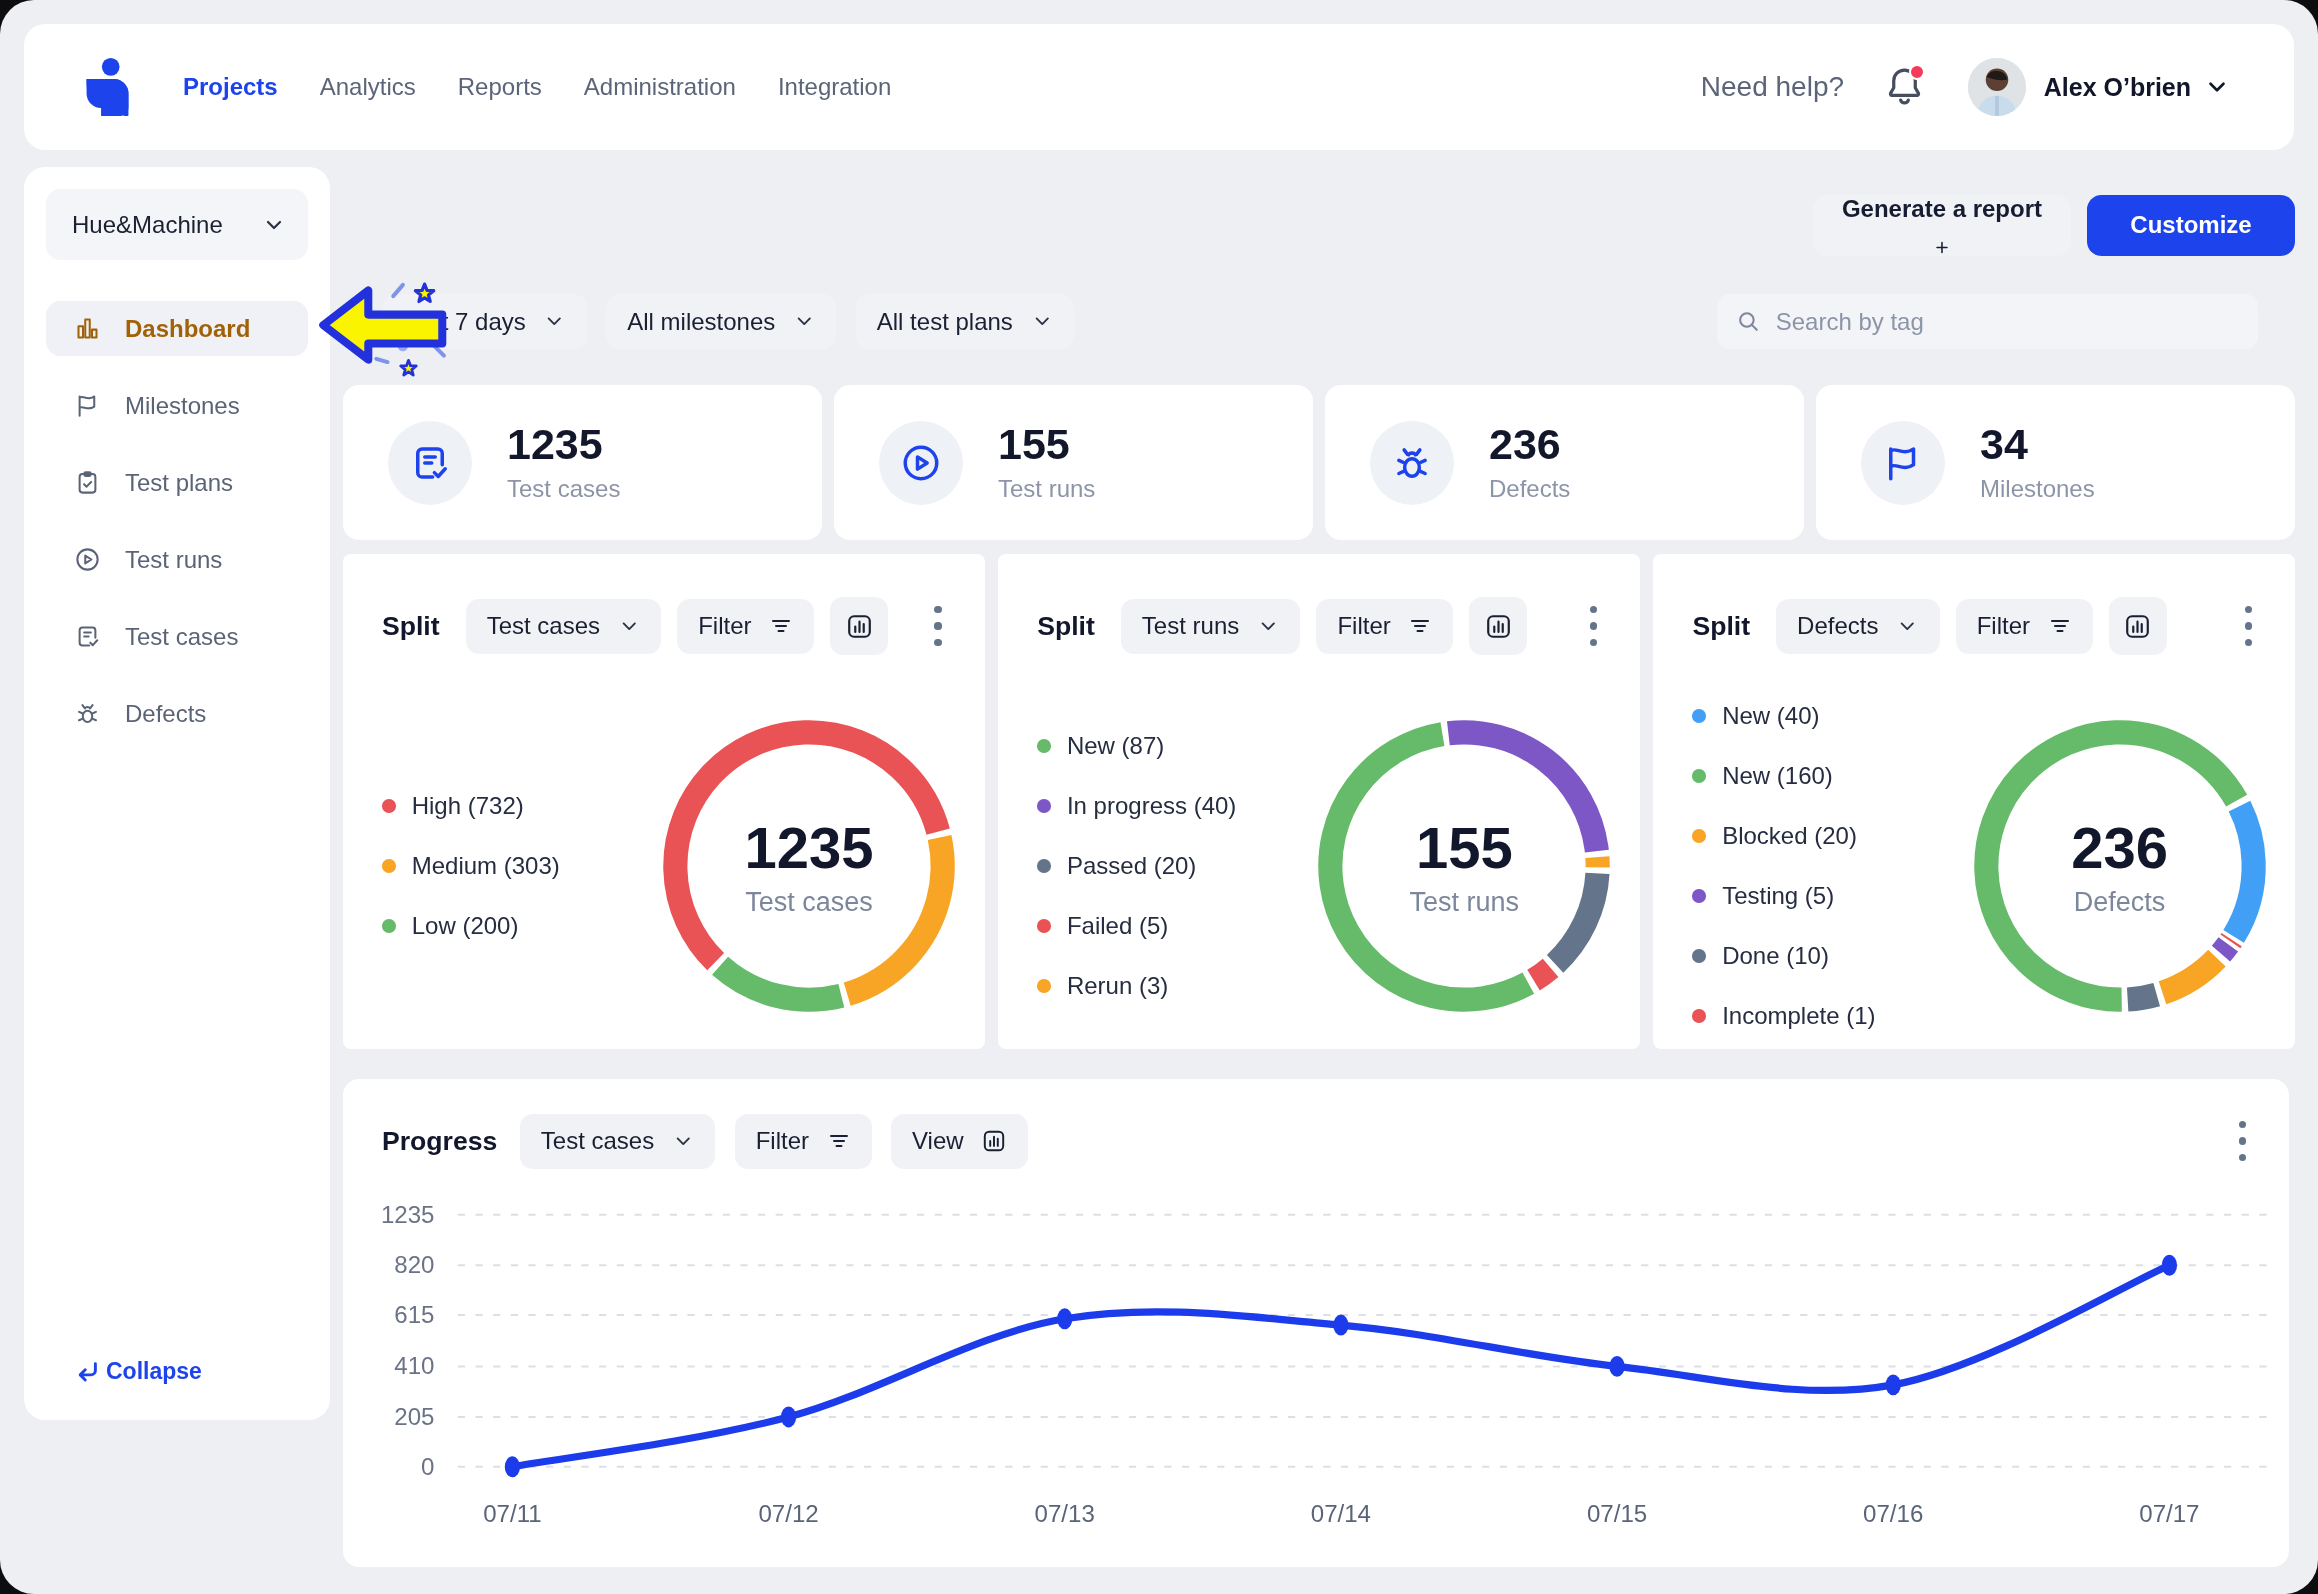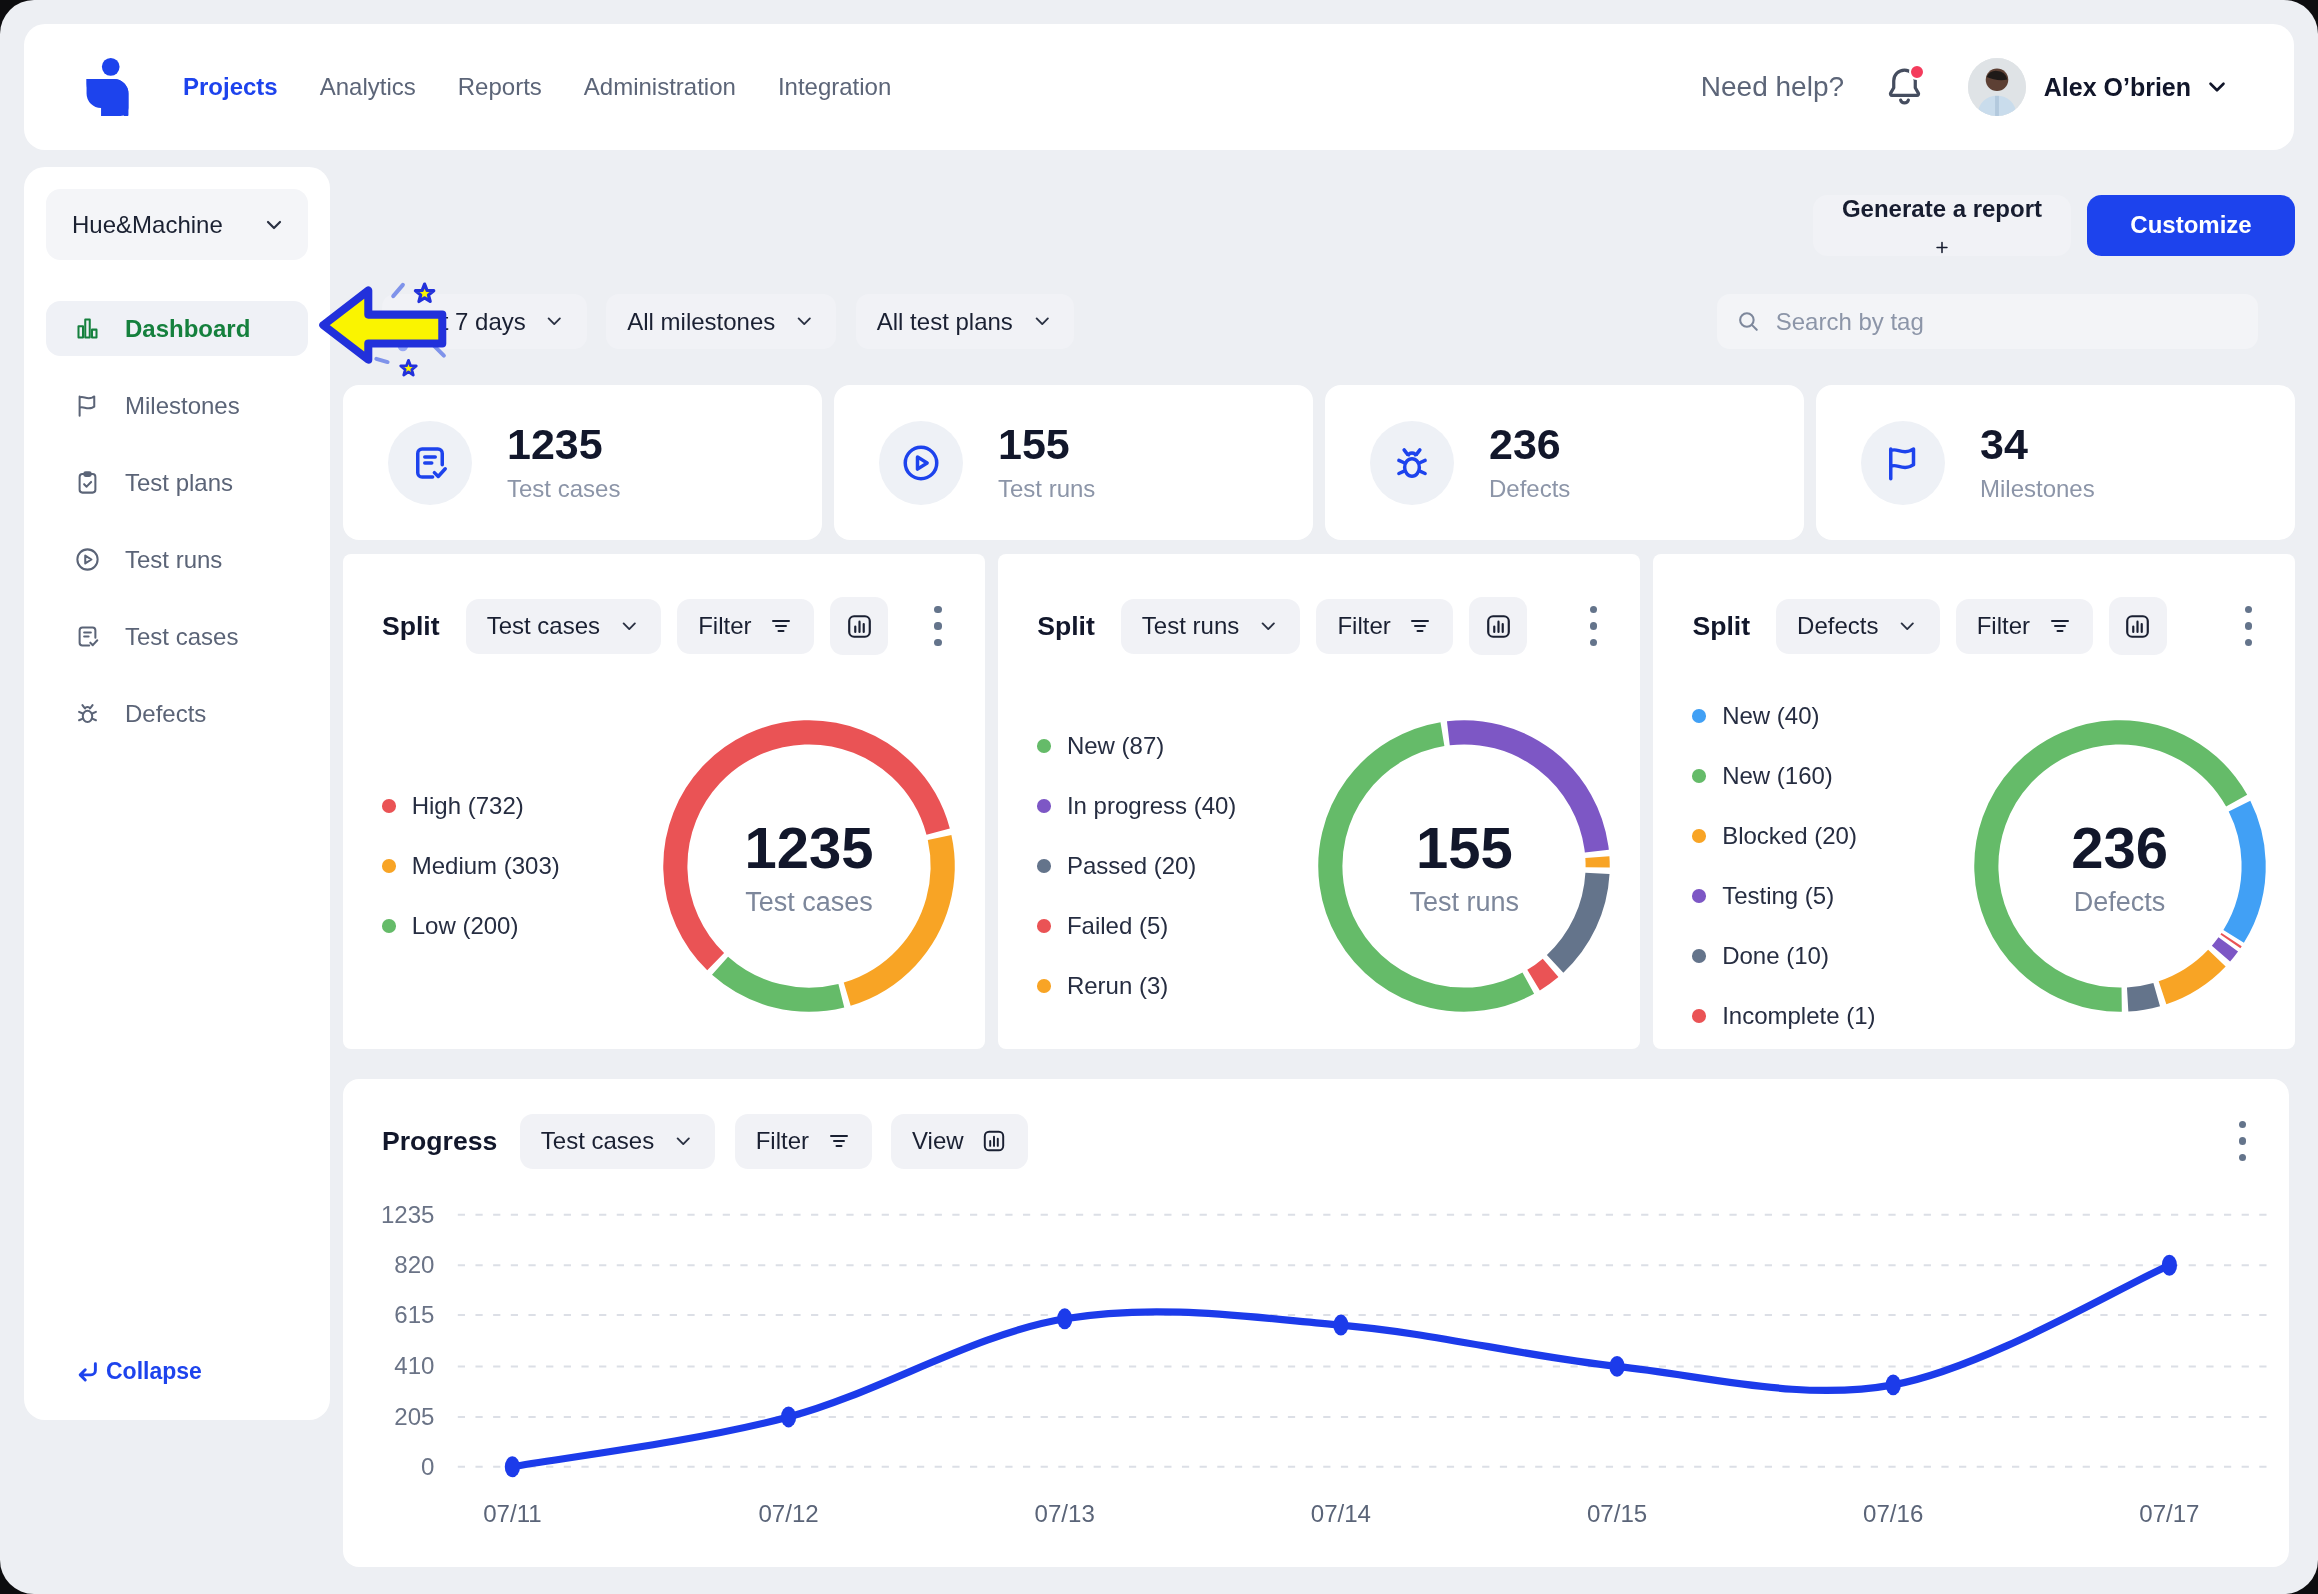--- a/index.html
+++ b/index.html
@@ -24,21 +24,21 @@
 
   
   .sidebar { position:absolute; left:24px; top:167px; width:306px; height:1253px; background:#fff;
     border-radius:21px; padding:22px; }
   .project-pill { height:71px; background:#f4f5f8; border-radius:14.5px; display:flex; align-items:center;
     padding:0 22.5px 0 26px; cursor:pointer; }
   .project-pill .pname { font-size:24px; color:#1b2132; flex:1; }
   .side-menu { margin-top:41px; list-style:none; }
   .side-item { height:55px; margin-bottom:22px; border-radius:14.5px; display:flex; align-items:center;
     padding:0 0 0 28px; color:#5b6477; cursor:pointer; }
-  .side-item.active { background:#eff1f6; color:#15803d; }
+  .side-item.active { background:#eff1f6; color:#a16207; }
   .side-item .s-icon { width:27px; height:27px; margin-right:24px; flex:0 0 auto; }
   .side-item .s-label { font-size:24px; }
   .side-item.active .s-label { font-weight:bold; }
   .collapse-btn { position:absolute; left:50px; bottom:35px; display:flex; align-items:center; gap:5px;
     color:#1d43ed; font-size:23px; font-weight:bold; cursor:pointer; }
 
   
   .main { position:absolute; left:343px; top:167px; width:1952px; height:1400px; }
   .page-head { position:absolute; left:0; top:0; right:0; height:116px; display:flex; align-items:center; }
   .page-title { font-size:46px; font-weight:bold; letter-spacing:-0.8px; color:#12172b; margin-left:39px; }

